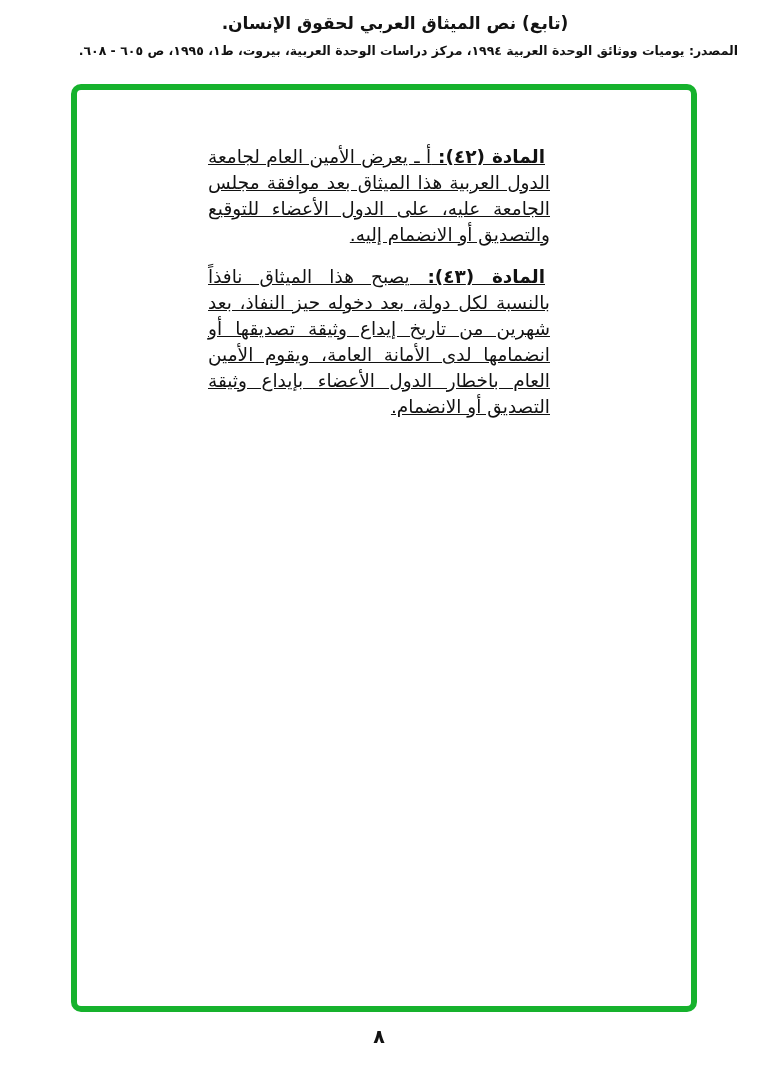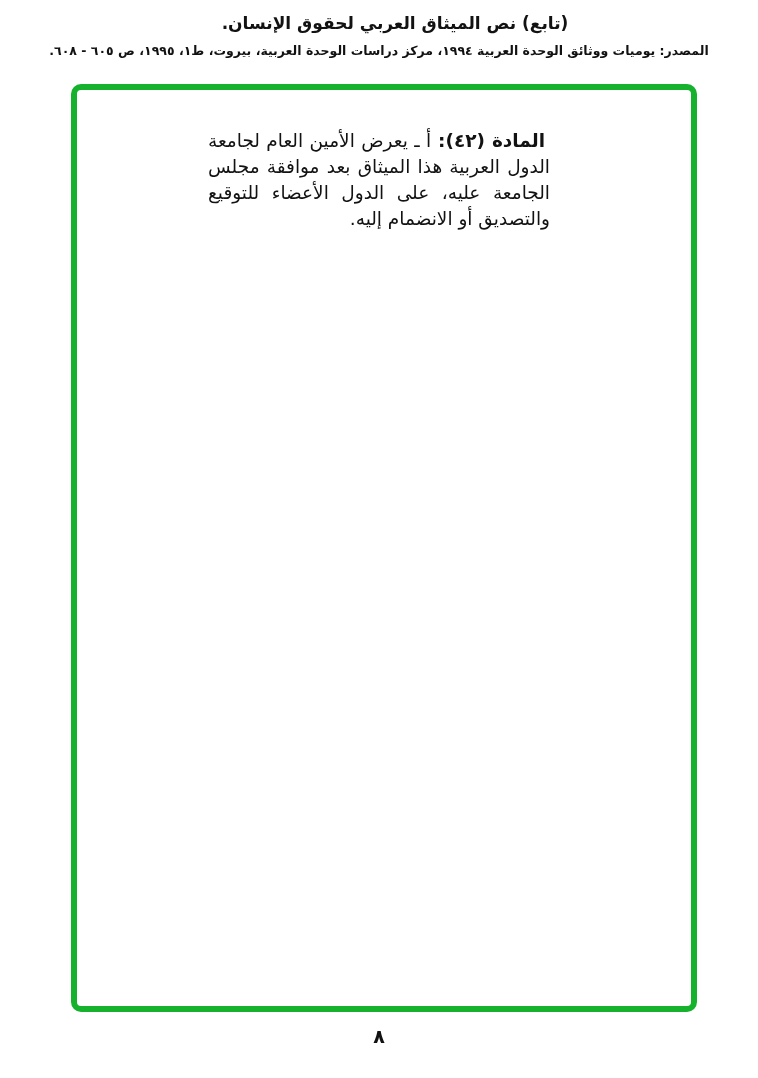--- a/index.html
+++ b/index.html
@@ -21,21 +21,21 @@
     direction: rtl;
     font-weight: bold;
     font-size: 17px;
     letter-spacing: 0px;
   }
   .source-line {
     position: absolute;
     top: 43px;
     left: 20px;
     width: 718px;
-    text-align: center;
+    text-align: right;
     direction: rtl;
     font-weight: bold;
     font-size: 12.5px;
   }
   .charter-frame {
     position: absolute;
     left: 71px;
     top: 84px;
     width: 614px;
     height: 916px;
@@ -47,22 +47,23 @@
     position: absolute;
     top: 128px;
     right: 208px;
     width: 342px;
     direction: rtl;
     text-align: justify;
     font-size: 18.5px;
     line-height: 26px;
   }
   .para {
-    margin: 0 0 15px 0;
+    margin: 16px 0 15px 0;
     text-indent: 5px;
+    text-decoration: underline;
   }
   .para .lead {
     font-weight: bold;
   }
   .page-number {
     position: absolute;
     top: 1025px;
     left: 0;
     width: 758px;
     text-align: center;
@@ -75,15 +76,16 @@
 <body>
 
 <div class="header-title">(تابع) نص الميثاق العربي لحقوق الإنسان.</div>
 
 <div class="source-line">المصدر: يوميات ووثائق الوحدة العربية ١٩٩٤، مركز دراسات الوحدة العربية، بيروت، ط١، ١٩٩٥، ص ٦٠٥ - ٦٠٨.</div>
 
 <div class="charter-frame" style="border-color: rgb(22, 178, 45);"></div>
 
 <div class="text-block">
   <p class="para"><span class="lead">المادة (٤٢): </span><span>أ ـ يعرض الأمين العام لجامعة الدول العربية هذا الميثاق بعد موافقة مجلس الجامعة عليه، على الدول الأعضاء للتوقيع والتصديق أو الانضمام إليه.</span></p>
+  <p class="para"><span class="lead">المادة (٤٣): </span><span>يصبح هذا الميثاق نافذاً بالنسبة لكل دولة، بعد دخوله حيز النفاذ، بعد شهرين من تاريخ إيداع وثيقة تصديقها أو انضمامها لدى الأمانة العامة، ويقوم الأمين العام باخطار الدول الأعضاء بإيداع وثيقة التصديق أو الانضمام.</span></p>
 </div>
 
 <div class="page-number">٨</div>
 
 </body></html>

